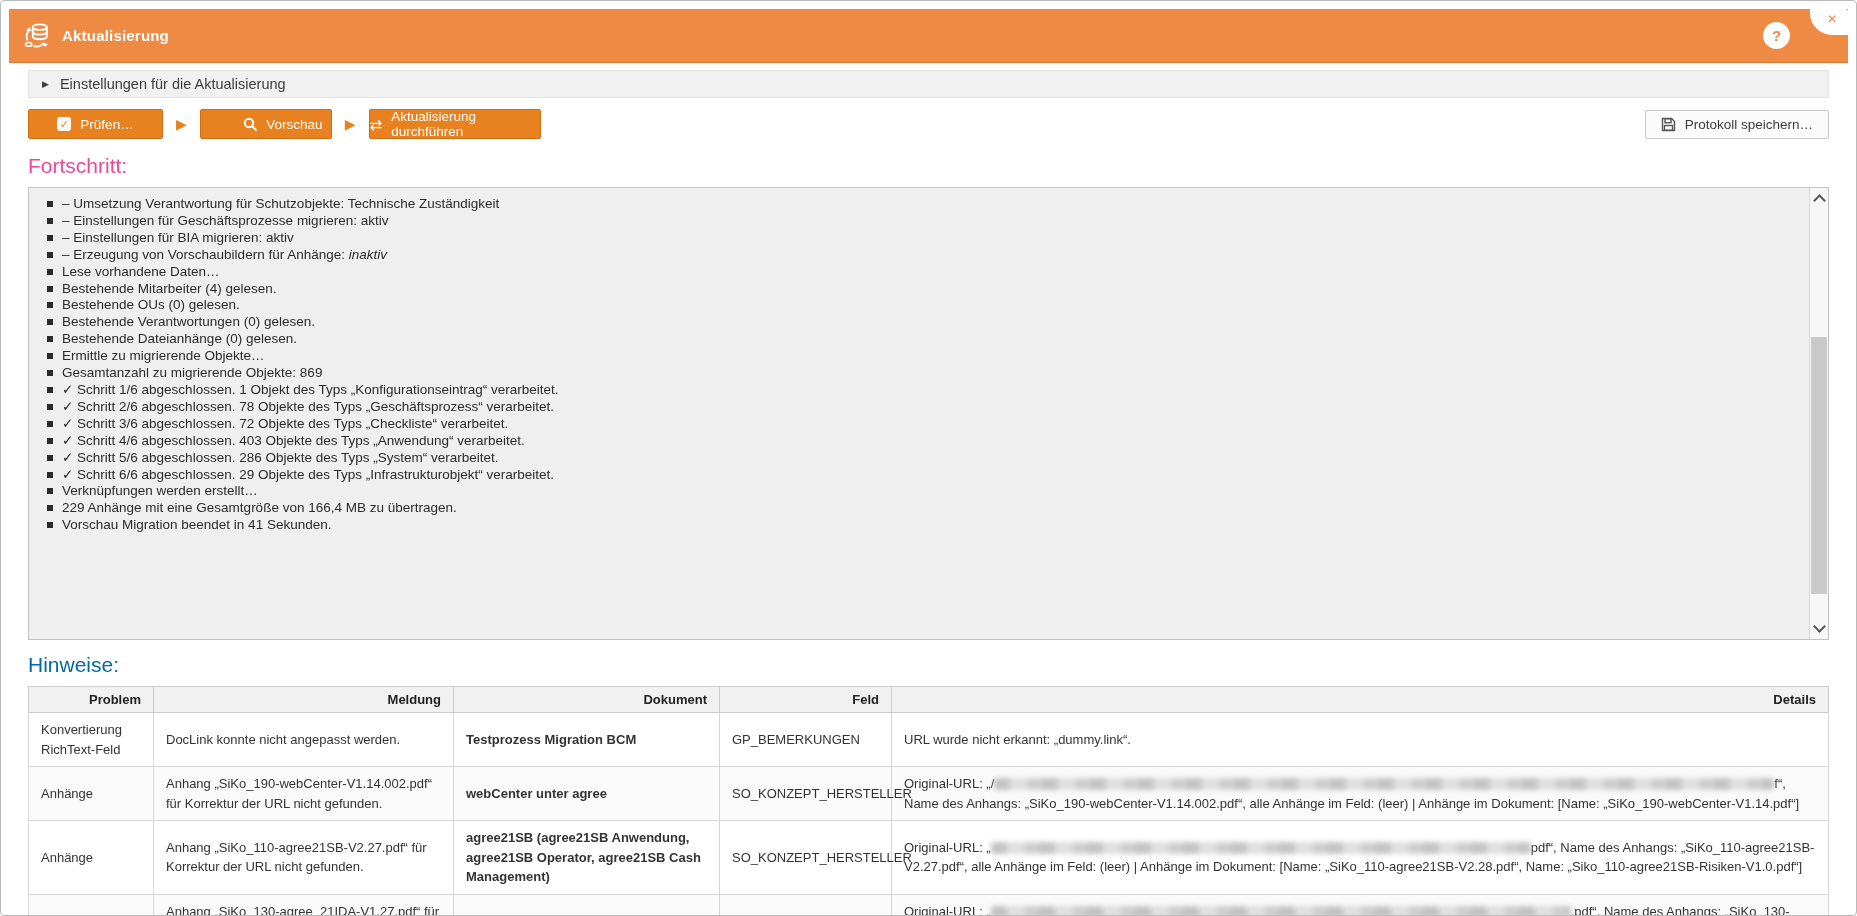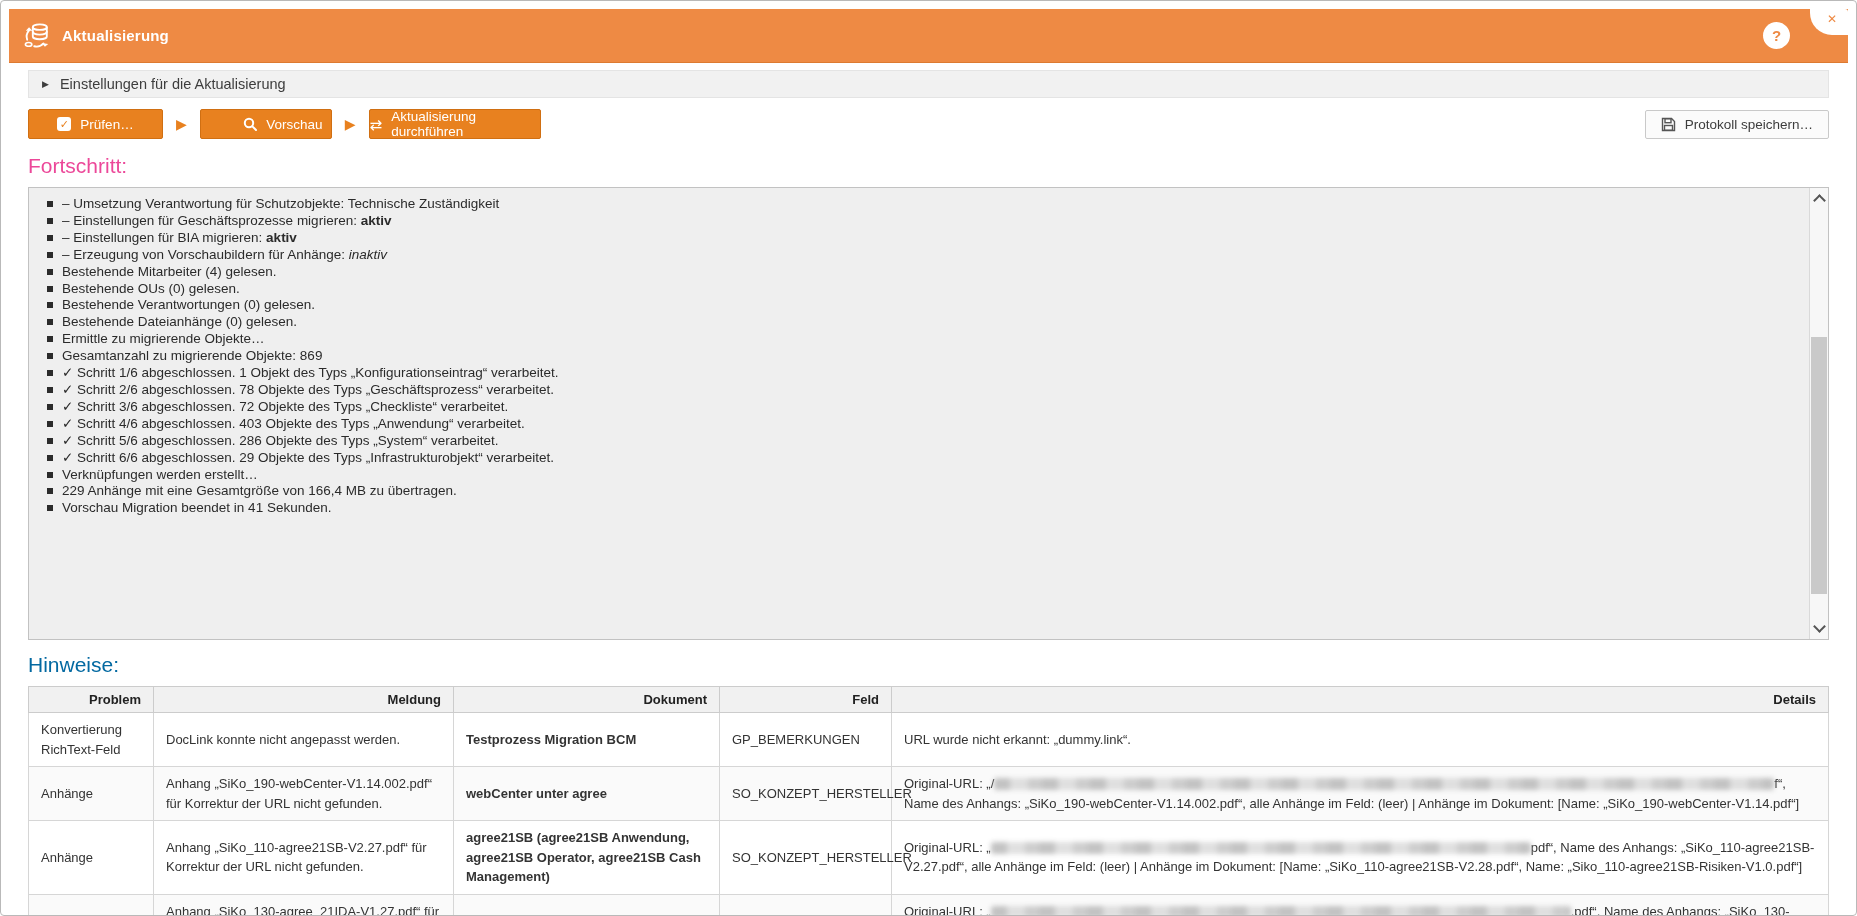--- a/index.html
+++ b/index.html
@@ -36,21 +36,21 @@
   .swap-glyph{font-size:15px;line-height:1;}
 
   .h-progress{margin:15px 0 9px;font-size:21px;color:#ec4899;}
   .h-hints{margin:13px 0 9px;font-size:21px;color:#0369a1;}
 
   
   .log{position:relative;height:453px;background:#efefef;border:1px solid #c2c2c2;box-sizing:border-box;
     overflow:hidden;padding:8px 30px 0 18px;}
   .log-line{font-size:13.5px;line-height:16.9px;color:#2b2b2b;white-space:nowrap;}
   .log-line .bullet{width:6px;height:6px;background:#2b2b2b;display:inline-block;margin-right:9px;vertical-align:1px;}
-  .log-line b{font-weight:bold;} .log-line i{font-style:italic;}
+  .log-line b{font-weight:normal;} .log-line i{font-style:italic;}
   .vscroll{position:absolute;top:0;right:0;bottom:0;width:18px;background:#f7f7f7;border-left:1px solid #d9d9d9;}
   .chev{position:absolute;left:5px;width:7px;height:7px;border-right:2px solid #555;border-bottom:2px solid #555;}
   .chev-up{top:8px;transform:rotate(-135deg);}
   .chev-down{bottom:8px;transform:rotate(45deg);}
   .thumb{position:absolute;left:1px;right:1px;top:149px;height:257px;background:#c9c9c9;}
 
   
   table.hints{width:100%;border-collapse:collapse;table-layout:fixed;}
   table.hints th{background:#f1f1f1;text-align:right;font-size:13px;font-weight:bold;color:#222;
     padding:5px 12px;border:1px solid #cccccc;}
@@ -128,20 +128,21 @@
       </div>
     </div>
 
     <div class="h-progress">Fortschritt:</div>
     <div class="log">
       <div id="log-lines">
           <div class="log-line"><span class="bullet"></span><span>– Umsetzung Verantwortung für Schutzobjekte: Technische Zuständigkeit</span></div>
           <div class="log-line"><span class="bullet"></span><span>– Einstellungen für Geschäftsprozesse migrieren: </span><b>aktiv</b></div>
           <div class="log-line"><span class="bullet"></span><span>– Einstellungen für BIA migrieren: </span><b>aktiv</b></div>
           <div class="log-line"><span class="bullet"></span><span>– Erzeugung von Vorschaubildern für Anhänge: </span><i>inaktiv</i></div>
+          <div class="log-line"><span class="bullet"></span><span>Lese vorhandene Daten…</span></div>
           <div class="log-line"><span class="bullet"></span><span>Bestehende Mitarbeiter (4) gelesen.</span></div>
           <div class="log-line"><span class="bullet"></span><span>Bestehende OUs (0) gelesen.</span></div>
           <div class="log-line"><span class="bullet"></span><span>Bestehende Verantwortungen (0) gelesen.</span></div>
           <div class="log-line"><span class="bullet"></span><span>Bestehende Dateianhänge (0) gelesen.</span></div>
           <div class="log-line"><span class="bullet"></span><span>Ermittle zu migrierende Objekte…</span></div>
           <div class="log-line"><span class="bullet"></span><span>Gesamtanzahl zu migrierende Objekte: 869</span></div>
           <div class="log-line"><span class="bullet"></span><span>✓ </span><span>Schritt 1/6 abgeschlossen. 1 Objekt des Typs „Konfigurationseintrag“ verarbeitet.</span></div>
           <div class="log-line"><span class="bullet"></span><span>✓ </span><span>Schritt 2/6 abgeschlossen. 78 Objekte des Typs „Geschäftsprozess“ verarbeitet.</span></div>
           <div class="log-line"><span class="bullet"></span><span>✓ </span><span>Schritt 3/6 abgeschlossen. 72 Objekte des Typs „Checkliste“ verarbeitet.</span></div>
           <div class="log-line"><span class="bullet"></span><span>✓ </span><span>Schritt 4/6 abgeschlossen. 403 Objekte des Typs „Anwendung“ verarbeitet.</span></div>

